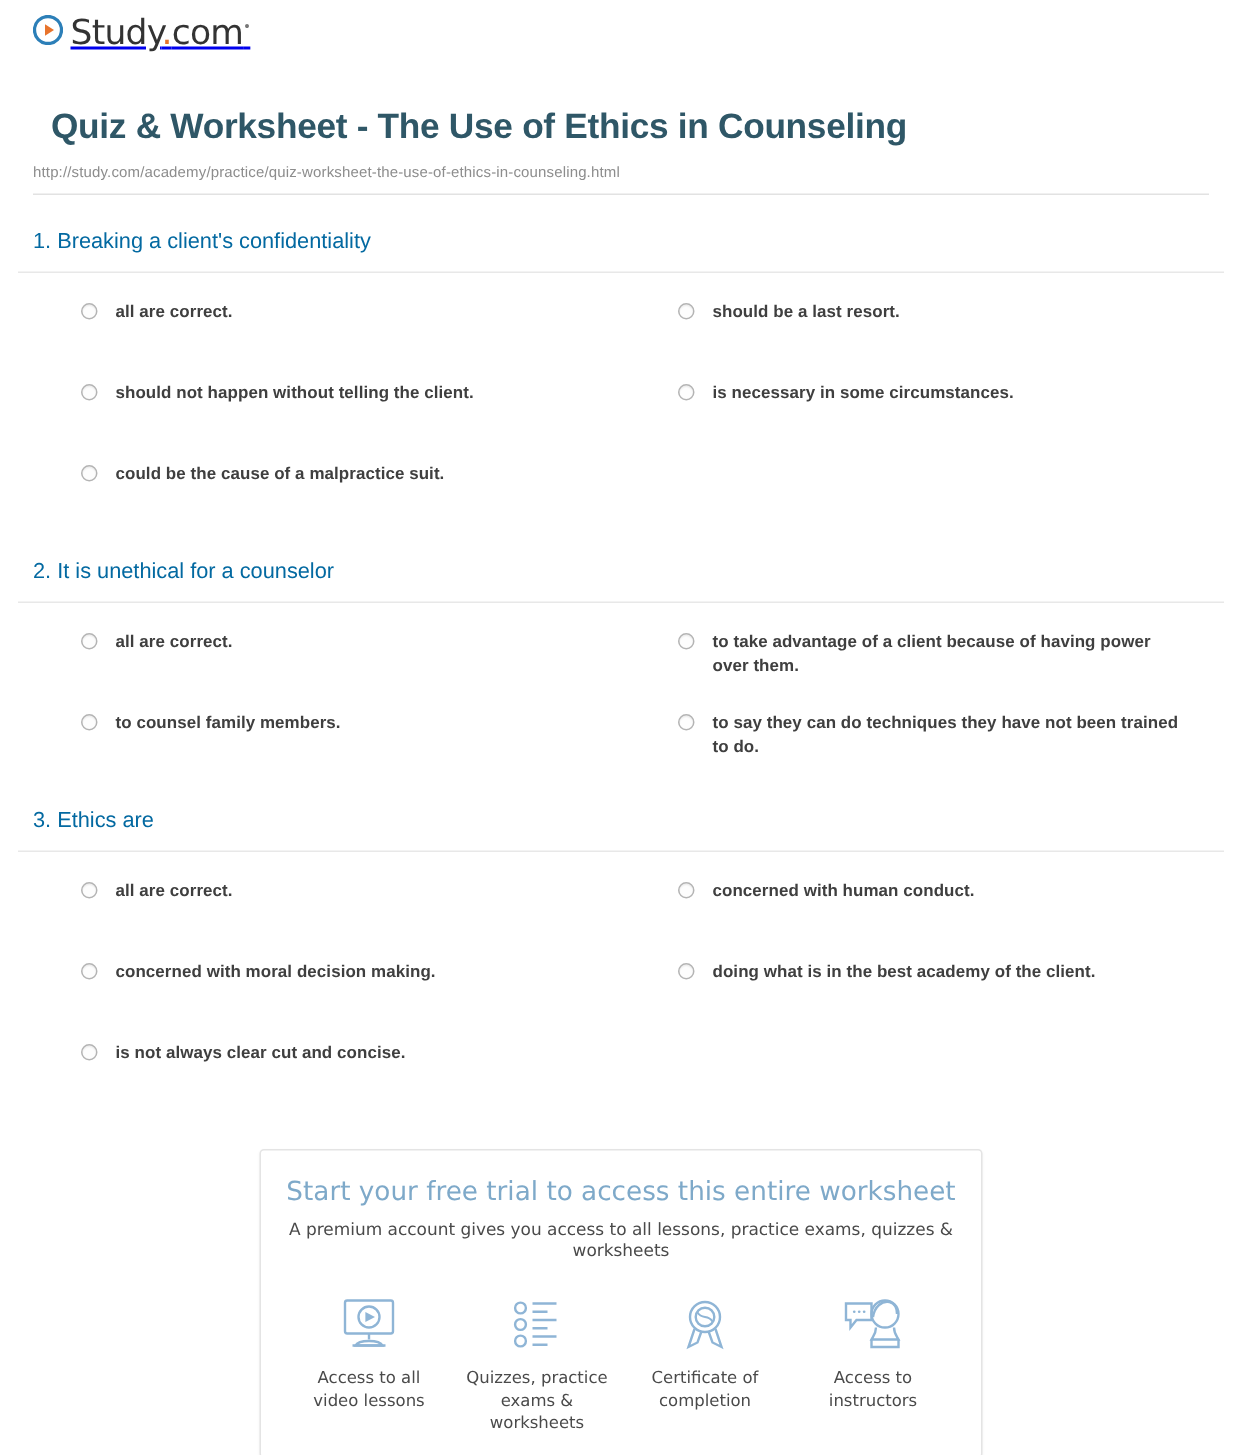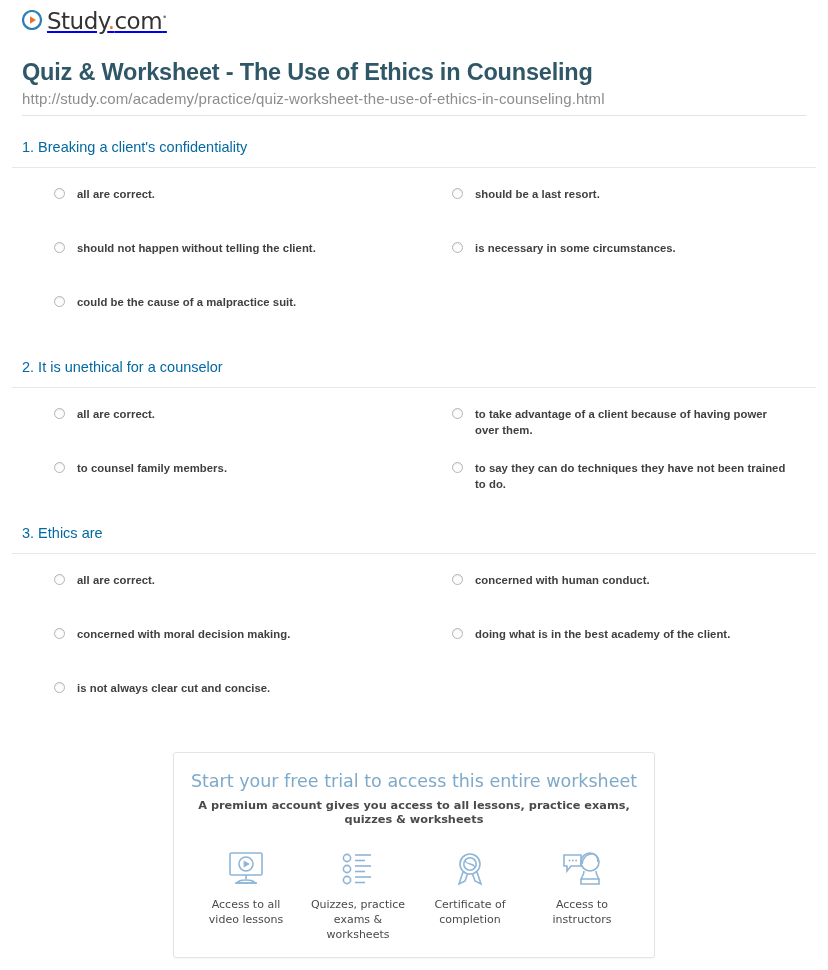--- a/index.html
+++ b/index.html
@@ -48,25 +48,25 @@
 
   .title-block {
     padding: 14px 10px 0 10px;
   }
   .page-title {
     font-family: "Liberation Sans", sans-serif;
     font-size: 23.5px;
     font-weight: bold;
     color: #2f5767;
     letter-spacing: -0.2px;
-    margin: 0;
+    margin: 12px;
     line-height: 1.2;
   }
   .page-url {
-    font-size: 15px;
+    font-size: 10px;
     color: #8d8d8d;
     margin-top: 4px;
     letter-spacing: 0.1px;
   }
   .header-rule {
     border-bottom: 1px solid #e2e2e2;
     margin: 8px 10px 0 10px;
   }
 
   
@@ -138,21 +138,20 @@
     color: #7ea9c9;
     font-weight: normal;
     line-height: 1.2;
   }
   .promo-sub {
     font-family: "DejaVu Sans", sans-serif;
     font-size: 11.3px;
     color: #4a4a4a;
     margin-top: 7px;
     line-height: 1.3;
-    font-weight: bold;
   }
   .features {
     display: flex;
     padding: 18px 16px 14px 16px;
   }
   .feature {
     flex: 1;
     text-align: center;
   }
   .feature-icon {

